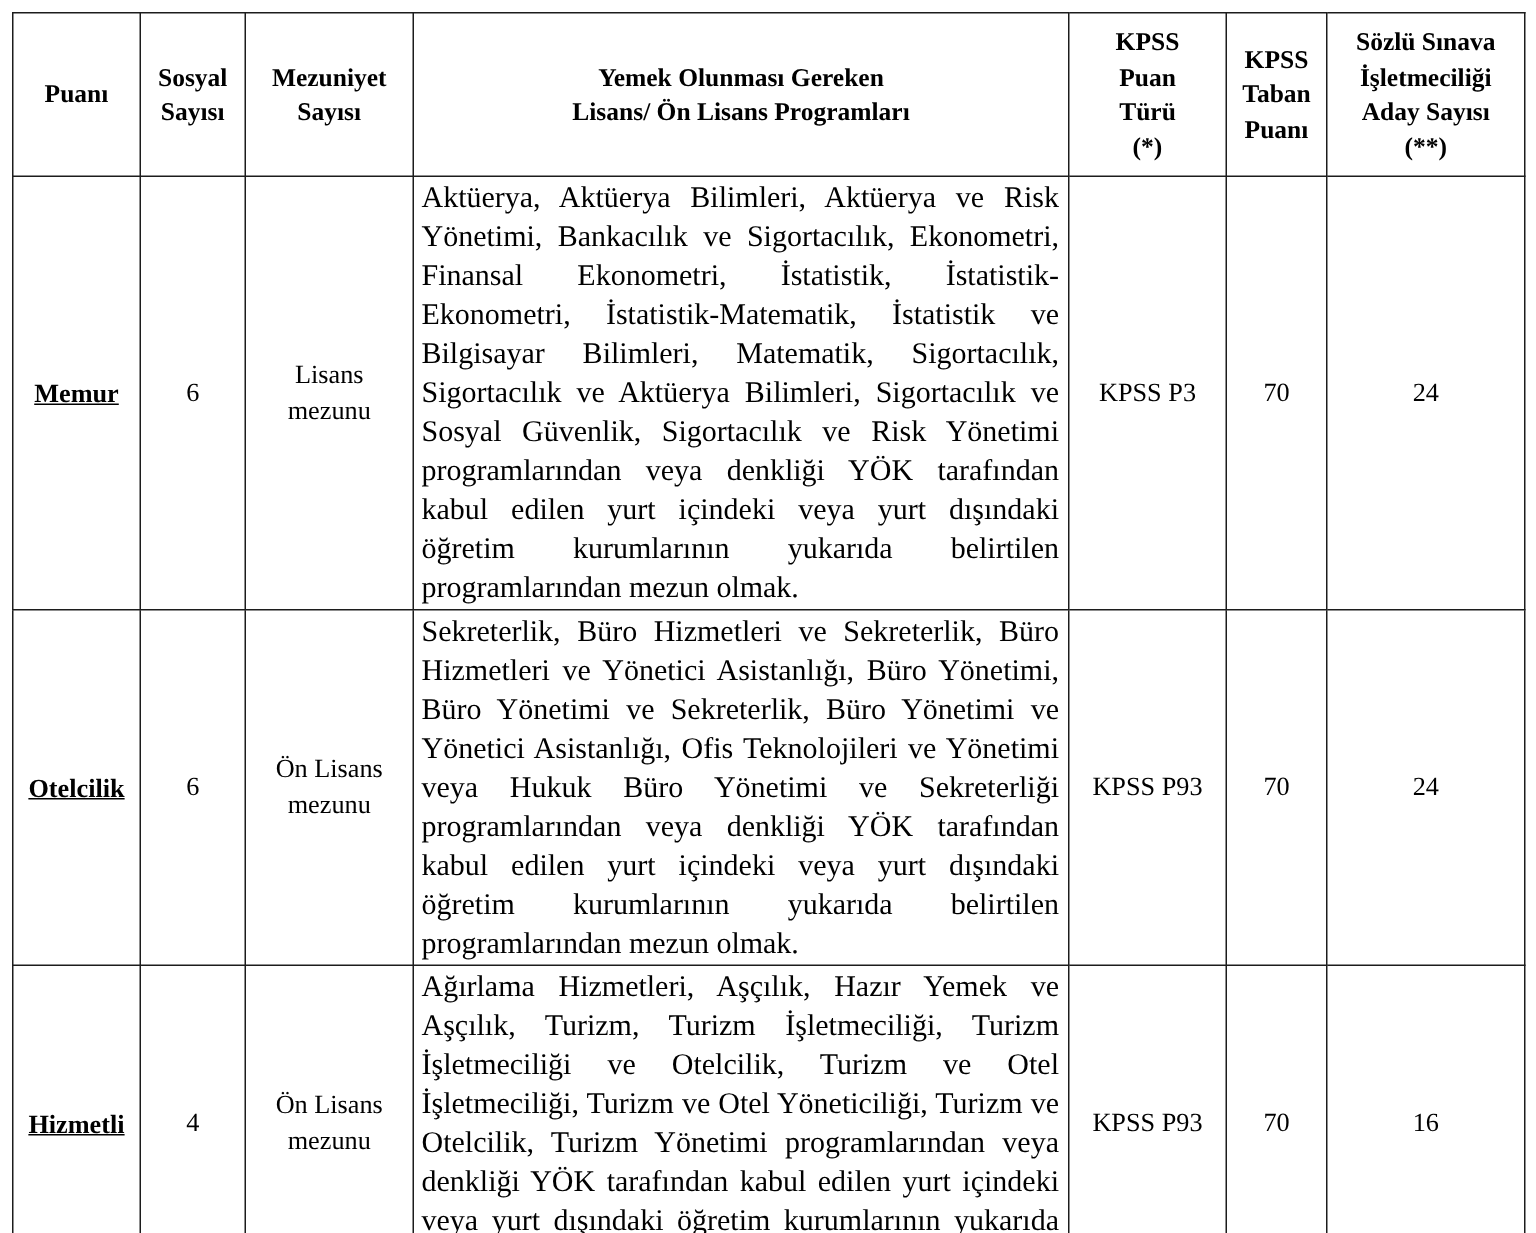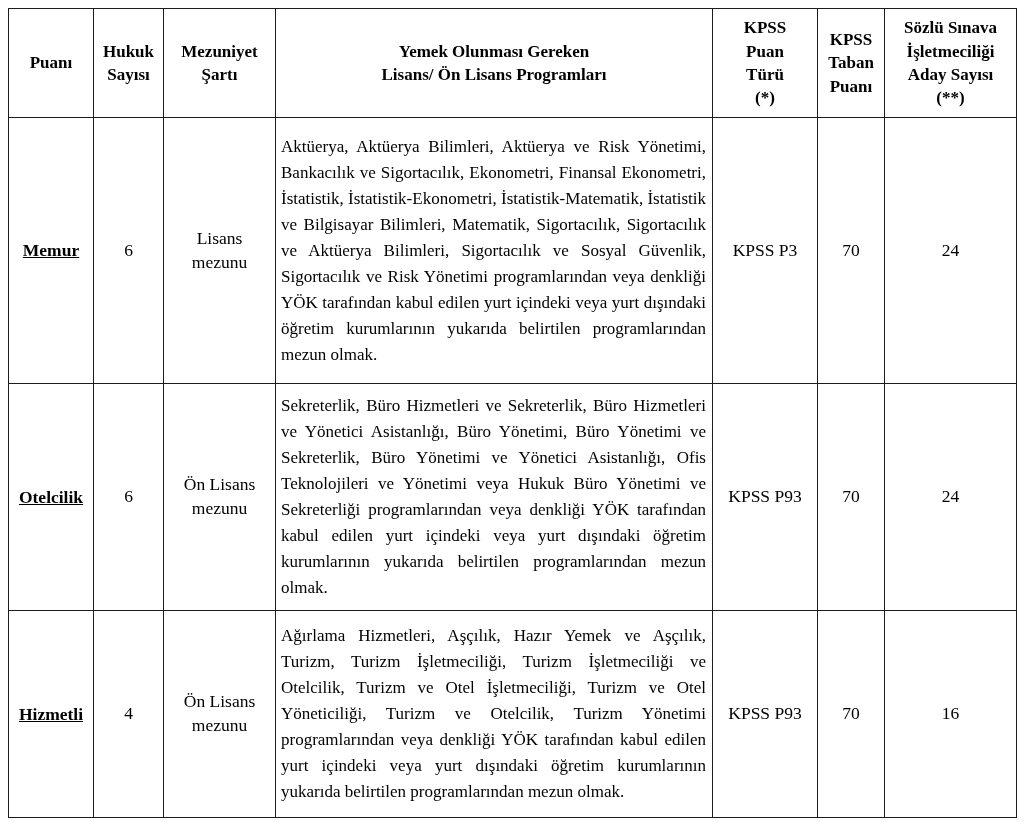--- a/index.html
+++ b/index.html
@@ -67,44 +67,44 @@
     text-align: center;
     white-space: pre-line;
     line-height: 1.35;
     padding: 2px;
   }
   td.c-prog {
     text-align: justify;
     text-justify: inter-word;
     line-height: 26px;
     padding: 1px 6px 1px 5px;
-    font-size: 17px;
+    font-size: 20px;
   }
 </style>
 </head>
 <body>
 
 <div class="page">
   <table class="job-table">
     <colgroup>
       <col class="c1">
         <col class="c2">
         <col class="c3">
         <col class="c4">
       <col class="c5">
         <col class="c6">
         <col class="c7">
     </colgroup>
     <thead>
       <tr class="header-row">
         <th>Puanı</th>
-        <th>Hukuk
+        <th>Sosyal
 Sayısı</th>
         <th>Mezuniyet
-Şartı</th>
+Sayısı</th>
         <th>Yemek Olunması Gereken
 Lisans/ Ön Lisans Programları</th>
         <th>KPSS
 Puan
 Türü
 (*)</th>
         <th>KPSS
 Taban
 Puanı</th>
         <th>Sözlü Sınava

